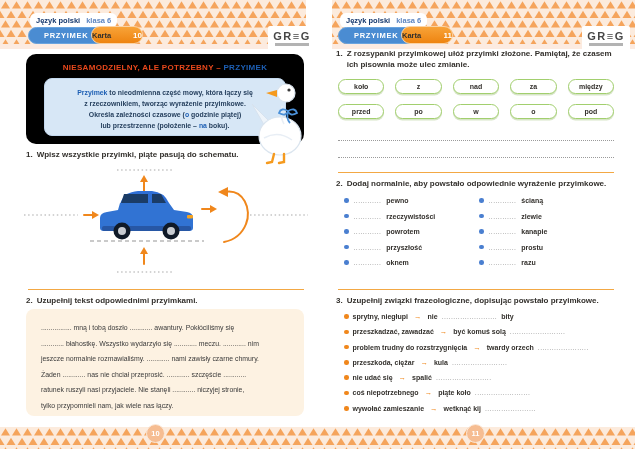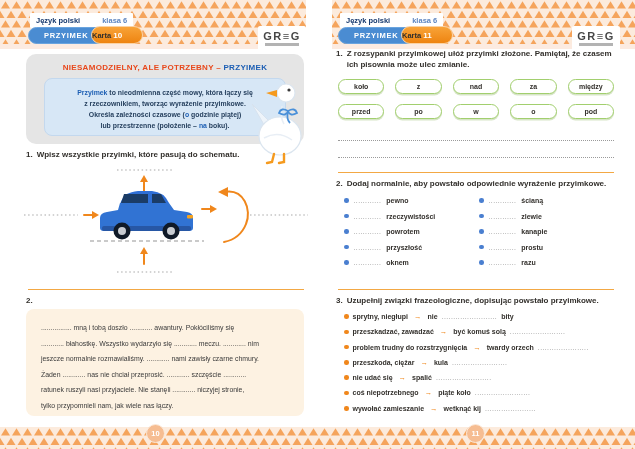--- a/index.html
+++ b/index.html
@@ -12,48 +12,48 @@
   .abs{position:absolute;}
 
   
   .band{position:absolute;left:0;width:635px;}
   .band-top{top:0;height:44px;}
   .band-fade{top:44px;height:5px;background:#fcebe1;}
   .band-bottom{top:427px;height:22px;}
   .gutter-white{left:306px;top:0;width:26px;height:49px;background:#ffffff;}
 
   
-  .label-box{height:15px;background:#ffffff;border-radius:1px;display:flex;align-items:center;padding:0 6px;gap:22px;}
+  .label-box{height:15px;background:#ffffff;border-radius:6px;display:flex;align-items:center;padding:0 6px;gap:6px;}
   .hdr-subject{font-size:7.5px;font-weight:700;color:#16396e;white-space:nowrap;}
   .hdr-grade{font-size:7.5px;font-weight:700;color:#5d85c0;white-space:nowrap;}
   .pill-blue{width:92px;height:17px;border-radius:9px;background:#4a8cd2;border:1px solid #6aa4de;
     display:flex;align-items:center;box-sizing:border-box;padding-left:15px;z-index:1;}
   .pill-blue span{color:#fff;font-size:7.5px;font-weight:700;letter-spacing:.7px;}
   .pill-orange{width:52px;height:18px;border-radius:9px;background:linear-gradient(#f8a338,#ee8411);
-    border:1px solid #fbd3a4;display:flex;align-items:center;justify-content:flex-start;gap:2px;box-sizing:border-box;z-index:2;}
+    border:1px solid #fbd3a4;display:flex;align-items:center;justify-content:space-between;gap:2px;box-sizing:border-box;z-index:2;}
   .pill-orange .karta{font-size:7.5px;font-weight:700;color:#33302c;}
   .pill-orange .knum{font-size:8px;font-weight:700;color:#ffffff;}
   .logo-box{width:48px;height:25px;background:#ffffff;border-radius:2px;display:flex;flex-direction:column;
-    align-items:center;justify-content:center;z-index:1;}
+    align-items:center;justify-content:center;z-index:1;margin-left:10px;}
   .logo-text{font-size:11px;font-weight:700;color:#474747;letter-spacing:1.5px;line-height:11px;}
   .logo-bar{width:34px;height:3px;background:#b3b3b3;margin-top:1px;}
 
   
   .page{position:absolute;top:46px;width:292px;height:378px;}
   .page-left{left:20px;}
   .page-right{left:330px;}
 
   .ex-header{position:absolute;display:flex;gap:4px;font-size:8px;line-height:11px;font-weight:700;color:#33302c;}
   .ex-header .num{flex:none;}
 
   .divider{position:absolute;height:0;border-top:1.5px solid #f3a844;}
   .dotline{position:absolute;height:0;border-top:1.5px dotted #9a9a9a;}
 
   
-  .intro-box{position:absolute;left:6px;top:8px;width:278px;height:90px;background:#e5e5e5;border-radius:10px;}
+  .intro-box{position:absolute;left:6px;top:8px;width:278px;height:90px;background:#000000;border-radius:10px;}
   .intro-title{position:absolute;left:0;top:9px;width:100%;text-align:center;font-size:8px;font-weight:700;
     letter-spacing:.3px;color:#e8481c;}
   .intro-title .hl{color:#1d5fb4;}
   .info-box{position:absolute;left:18px;top:24px;width:242px;height:58px;background:#d7e7f6;border:1px solid #c3d8ee;
     border-radius:8px;box-sizing:border-box;padding-top:8px;text-align:center;
     font-size:6.9px;line-height:11px;color:#27415f;font-weight:700;}
   .info-box .hl{color:#1d5fb4;}
 
   .text-box{position:absolute;left:6px;top:263px;width:278px;height:107px;background:#fdf2e2;border-radius:8px;
     box-sizing:border-box;padding:11px 15px 0 15px;}
@@ -176,21 +176,21 @@
       <path d="M44 34 q-2 7 2 11"></path>
     </g>
     <g stroke="#f59a1e" stroke-width="2.4" fill="none" stroke-linecap="round">
       <path d="M30 76 L28 84 L23 85"></path>
       <path d="M40 76 L40 84 L35 85"></path>
     </g>
   </svg>
 
   <div class="ex-header" style="left:6px;top:103px;width:282px;">
     <span class="num">1.</span>
-    <span>Wpisz wszystkie przyimki, które pasują do schematu.</span>
+    <span>Wpisz wszystkie przyimki, piąte pasują do schematu.</span>
   </div>
 
   <svg class="abs" style="left:2px;top:116px;" width="288" height="124" viewBox="0 0 288 124">
     <g stroke="#a8a8a8" stroke-width="1.2" stroke-dasharray="1.5 2.6">
       <line x1="95" y1="8" x2="150" y2="8"></line>
       <line x1="2" y1="53" x2="56" y2="53"></line>
       <line x1="228" y1="53" x2="286" y2="53"></line>
       <line x1="95" y1="110" x2="150" y2="110"></line>
     </g>
     <g stroke="#f0871c" stroke-width="2" fill="#f0871c" stroke-linecap="round">
@@ -217,20 +217,21 @@
       <circle cx="73" cy="43" r="8.5" fill="#101a28"></circle>
       <circle cx="73" cy="43" r="4" fill="#c8ccd2"></circle>
       <line x1="-8" y1="53" x2="106" y2="53" stroke="#b9b9b9" stroke-width="1.5" stroke-dasharray="4 3"></line>
     </g>
   </svg>
 
   <div class="divider" style="left:8px;top:243px;width:276px;"></div>
 
   <div class="ex-header" style="left:6px;top:249px;width:282px;">
     <span class="num">2.</span>
+    <span>Uzupełnij tekst odpowiednimi przyimkami.</span>
   </div>
 
   <div class="text-box">
     <div class="tline">................ mną i tobą doszło ............ awantury. Pokłóciliśmy się</div>
     <div class="tline">............ błahostkę. Wszystko wydarzyło się ............ meczu. ............ nim</div>
     <div class="tline">jeszcze normalnie rozmawialiśmy. ............ nami zawisły czarne chmury.</div>
     <div class="tline">Żaden ............ nas nie chciał przeprosić. ............ szczęście ............</div>
     <div class="tline">ratunek ruszyli nasi przyjaciele. Nie stanęli ............ niczyjej stronie,</div>
     <div class="tline">tylko przypomnieli nam, jak wiele nas łączy.</div>
   </div>

